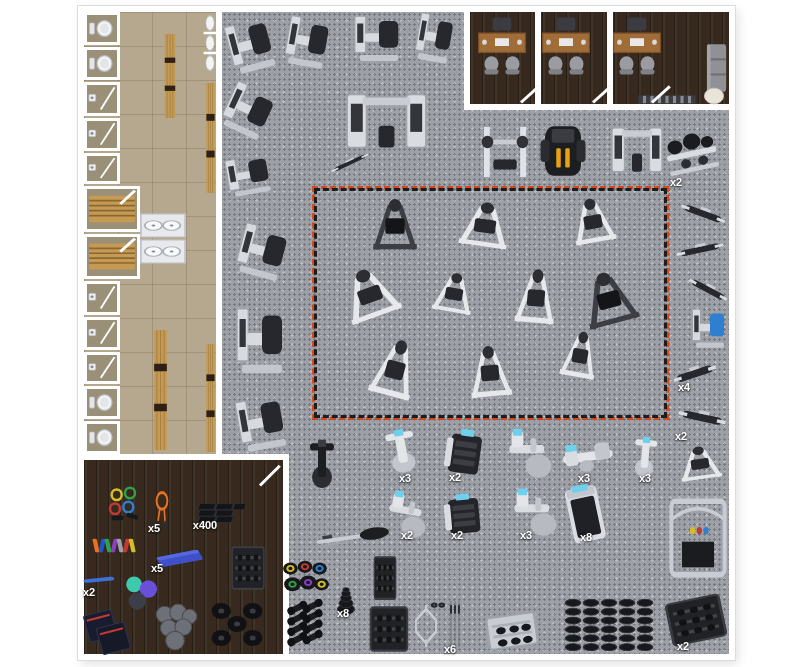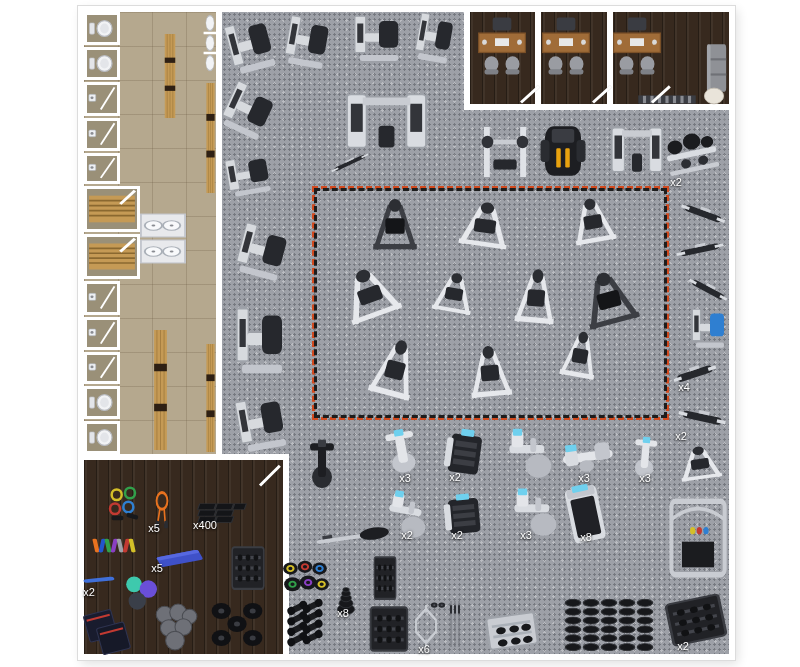--- a/index.html
+++ b/index.html
@@ -19,21 +19,21 @@
   .wood{background-color:#37291e;
       background-image:repeating-linear-gradient(90deg,rgba(0,0,0,.30) 0 1px,
           rgba(255,255,255,.05) 1px 3px,transparent 3px 12px);}
   .floor-office{left:470px;top:12px;width:259px;height:92px;}
   .floor-access{left:84px;top:460px;width:199px;height:194px;}
   .wall{background:#fff;}
   #red-zone{left:312px;top:186px;width:351px;height:228px;
       border:3px dashed #d14a1f;outline:3px dashed #1d1d1d;outline-offset:-5px;z-index:2;}
   .item{position:absolute;z-index:3;}
   .item svg{display:block;width:100%;height:100%;}
-  .qty{position:absolute;z-index:5;color:#fff;font-weight:normal;font-size:11px;
+  .qty{position:absolute;z-index:5;color:#fff;font-weight:bold;font-size:11px;
        line-height:1;transform:translate(-50%,-50%);
        text-shadow:0 1px 2px rgba(0,0,0,.75),0 0 3px rgba(0,0,0,.5);}
   .door{position:absolute;z-index:4;height:3px;background:#fff;transform-origin:left center;
         box-shadow:0 0 1px rgba(0,0,0,.2);}
   .stall{position:absolute;z-index:2;background:#9a9078;border:3px solid #fff;box-sizing:border-box;}
   .stall svg{display:block;width:100%;height:100%;}
 </style>
 </head>
 <body>
 
@@ -626,21 +626,21 @@
             <path d="M24 2 V46"></path>
             <path d="M36 2 V46"></path>
           </g>
           <g fill="#2c2e33">
             <rect x="9" y="6" width="6" height="8"></rect>
             <rect x="21" y="6" width="6" height="8"></rect>
             <rect x="33" y="6" width="6" height="8"></rect>
           </g>
         </svg>
       </div>
-      <span class="qty" style="left: 424px; top: 649px;">x6</span>
+      <span class="qty" style="left: 450px; top: 649px;">x6</span>
       <div class="item" style="left: 483px; top: 610px; width: 58px; height: 42px; transform: rotate(-8deg);">
         <svg viewBox="0 0 48 48" preserveAspectRatio="none">
           <rect x="4" y="6" width="40" height="36" rx="3" fill="#c9ccd2" stroke="#9fa3aa" stroke-width="2"></rect>
           <g stroke="#aab0b8" stroke-width="3">
             <path d="M8 16 H40"></path>
             <path d="M8 28 H40"></path>
           </g>
           <g fill="#17181b">
             <circle cx="15" cy="22" r="4"></circle>
             <circle cx="26" cy="22" r="4"></circle>

